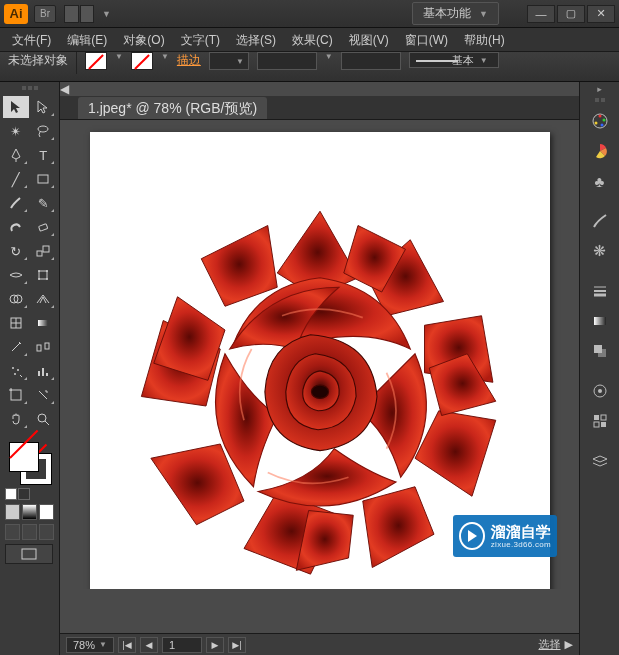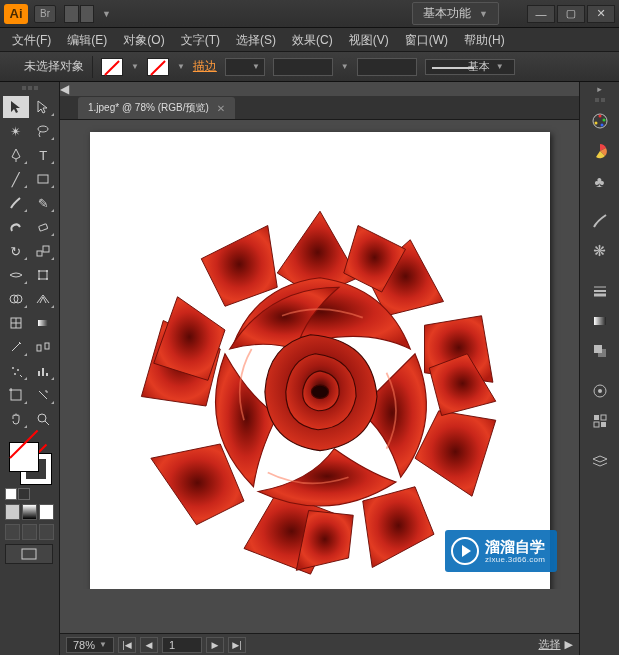--- a/index.html
+++ b/index.html
@@ -12,21 +12,21 @@
 .titlebar .layout-icon div { flex:1; background:#555; border:1px solid #222; }
 .titlebar .chev { color:#999; font-size:9px; margin-left:2px; }
 .titlebar-spacer { flex: 1; }
 .titlebar .workspace { color:#ccc; font-size:12px; padding:2px 10px; border:1px solid #555; border-radius:2px; background:#3c3c3c; margin-right:28px; display:flex;align-items:center;gap:6px;}
 .win-controls { display:flex; gap:2px; }
 .win-controls div { width:28px; height:18px; background:#444; border:1px solid #222; display:flex;align-items:center;justify-content:center;color:#ccc;font-size:11px;cursor:pointer; }
 
 .menubar { height: 24px; background:#333; display:flex; align-items:flex-end; padding:0 6px; gap:4px; border-bottom:1px solid #1a1a1a; }
 .menubar span { padding:2px 6px; cursor:pointer; }
 
-.controlbar { height: 30px; background: linear-gradient(#3e3e3e,#303030); border-bottom:1px solid #111; display:flex; align-items:center; padding:0 24px; gap:8px; font-size:12px;}
+.controlbar { height: 30px; background: linear-gradient(#3e3e3e,#303030); border-bottom:1px solid #111; display:flex; padding:0 8px; gap:8px; font-size:12px;}
 .cb-swatch { width:22px; height:18px; border:1px solid #222; background:#fff; position:relative; }
 .cb-swatch.slash::after { content:""; position:absolute; left:0; top:50%; width:100%; height:2px; background:red; transform:rotate(-45deg); }
 .cb-arrow { color:#999; font-size:8px; }
 .cb-label { color:#ff9a3c; text-decoration:underline; cursor:pointer; }
 .cb-input { width:40px; height:18px; background:#2a2a2a; border:1px solid #555; display:flex;align-items:center;padding:0 4px;color:#ccc; }
 .cb-field { width:60px; height:18px; background:#2a2a2a; border:1px solid #555; }
 .cb-stroke-style { width:90px; height:16px; background:#2a2a2a; border:1px solid #555; display:flex;align-items:center;justify-content:center;color:#ccc;font-size:11px;position:relative;}
 .cb-stroke-style::before { content:""; position:absolute; left:6px; right:40px; top:50%; height:2px; background:#ccc; }
 .sep { width:1px; height:22px; background:#222; }
 
@@ -50,41 +50,41 @@
 .swap-mini { display:flex; gap:1px; margin-top:4px; }
 .swap-mini div { width:12px; height:12px; border:1px solid #666; }
 .color-mode-row { display:flex; gap:2px; margin:4px 0; }
 .color-mode-row div { width:16px; height:16px; border:1px solid #555; }
 .draw-mode-row { display:flex; gap:2px; margin:2px 0; }
 .draw-mode-row div { width:16px; height:16px; border:1px solid #555; background:#444; }
 .screen-btn { width:48px; height:20px; background:#444; border:1px solid #222; margin-top:4px; display:flex;align-items:center;justify-content:center; }
 
 .center { flex:1; background:#4a4a4a; display:flex; flex-direction:column; position:relative; }
 .tab-strip { height:24px; background:#333; border-bottom:1px solid #1a1a1a; display:flex; align-items:flex-end; padding-left:18px; }
-.doc-tab { height:22px; background:#4a4a4a; padding:3px 10px; border-top-left-radius:3px; border-top-right-radius:3px; display:flex;align-items:center;gap:8px;font-size:10px;color:#ddd;}
+.doc-tab { height:22px; background:#4a4a4a; padding:3px 10px; border-top-left-radius:3px; border-top-right-radius:3px; display:flex;align-items:center;gap:8px;font-size:14px;color:#ddd;flex-direction:column;}
 .doc-tab .close { color:#999; cursor:pointer; }
 
 .canvas-wrap { flex:1; background:#4a4a4a; padding:12px 8px 0 8px; display:flex; justify-content:center; overflow:hidden; position:relative; }
 .artboard { width:460px; height:510px; background:#fff; box-shadow:2px 2px 6px rgba(0,0,0,.6); position:relative; display:flex; align-items:center; justify-content:center; }
 .rose { width:380px; height:400px; position:relative; }
 .rose svg { width:100%; height:100%; }
 
 .statusbar { height:22px; background:#3c3c3c; border-top:1px solid #1a1a1a; display:flex; align-items:center; padding:0 6px; gap:4px; font-size:11px; color:#ccc;margin-top:44px;}
 .status-field { background:#2a2a2a; border:1px solid #555; padding:1px 6px; height:16px; display:flex;align-items:center; }
 .nav-btn { width:18px; height:16px; background:#3a3a3a; border:1px solid #555; display:flex;align-items:center;justify-content:center;font-size:9px;cursor:pointer; }
 .status-spacer { flex:1; text-align:right;text-decoration:underline; }
 
 .right-panel { width:40px; background:#3a3a3a; border-left:1px solid #1a1a1a; display:flex; flex-direction:column; padding-top:2px; }
 .right-panel .collapse-r { height:12px; display:flex;justify-content:center;color:#999;font-size:9px; }
 .right-panel .grip { height:6px; display:flex;justify-content:center;gap:2px;margin:2px 0; }
 .right-panel .grip div { width:4px;height:4px;background:#555; }
 .panel-icon { width:30px; height:28px; margin:1px auto; background:#3a3a3a; display:flex;align-items:center;justify-content:center;color:#bbb;font-size:15px;cursor:pointer; border:1px solid transparent;}
 .panel-gap { height:10px; }
 
-.watermark { position:absolute; right:22px; bottom:17px; width:112px; height:42px; background:rgba(10,110,185,.92); border-radius:3px; display:flex; align-items:center; color:#fff; padding:3px 6px; gap:6px; }
+.watermark { position:absolute; right:22px; bottom:32px; width:104px; height:42px; background:rgba(10,110,185,.92); border-radius:3px; display:flex; align-items:center; color:#fff; padding:3px 6px; gap:6px; }
 .watermark .play { width:28px;height:28px;border:2px solid #fff;border-radius:50%;display:flex;align-items:center;justify-content:center; }
 .watermark .play::after { content:""; width:0;height:0;border-left:9px solid #fff;border-top:6px solid transparent;border-bottom:6px solid transparent;margin-left:2px; }
 .watermark .txt { display:flex;flex-direction:column;line-height:1.15; }
 .watermark .txt .cn { font-size:15px; font-weight:bold; }
 .watermark .txt .en { font-size:8px; opacity:.85; letter-spacing:.3px; }
 </style>
 </head>
 <body>
 
 <div class="titlebar">

